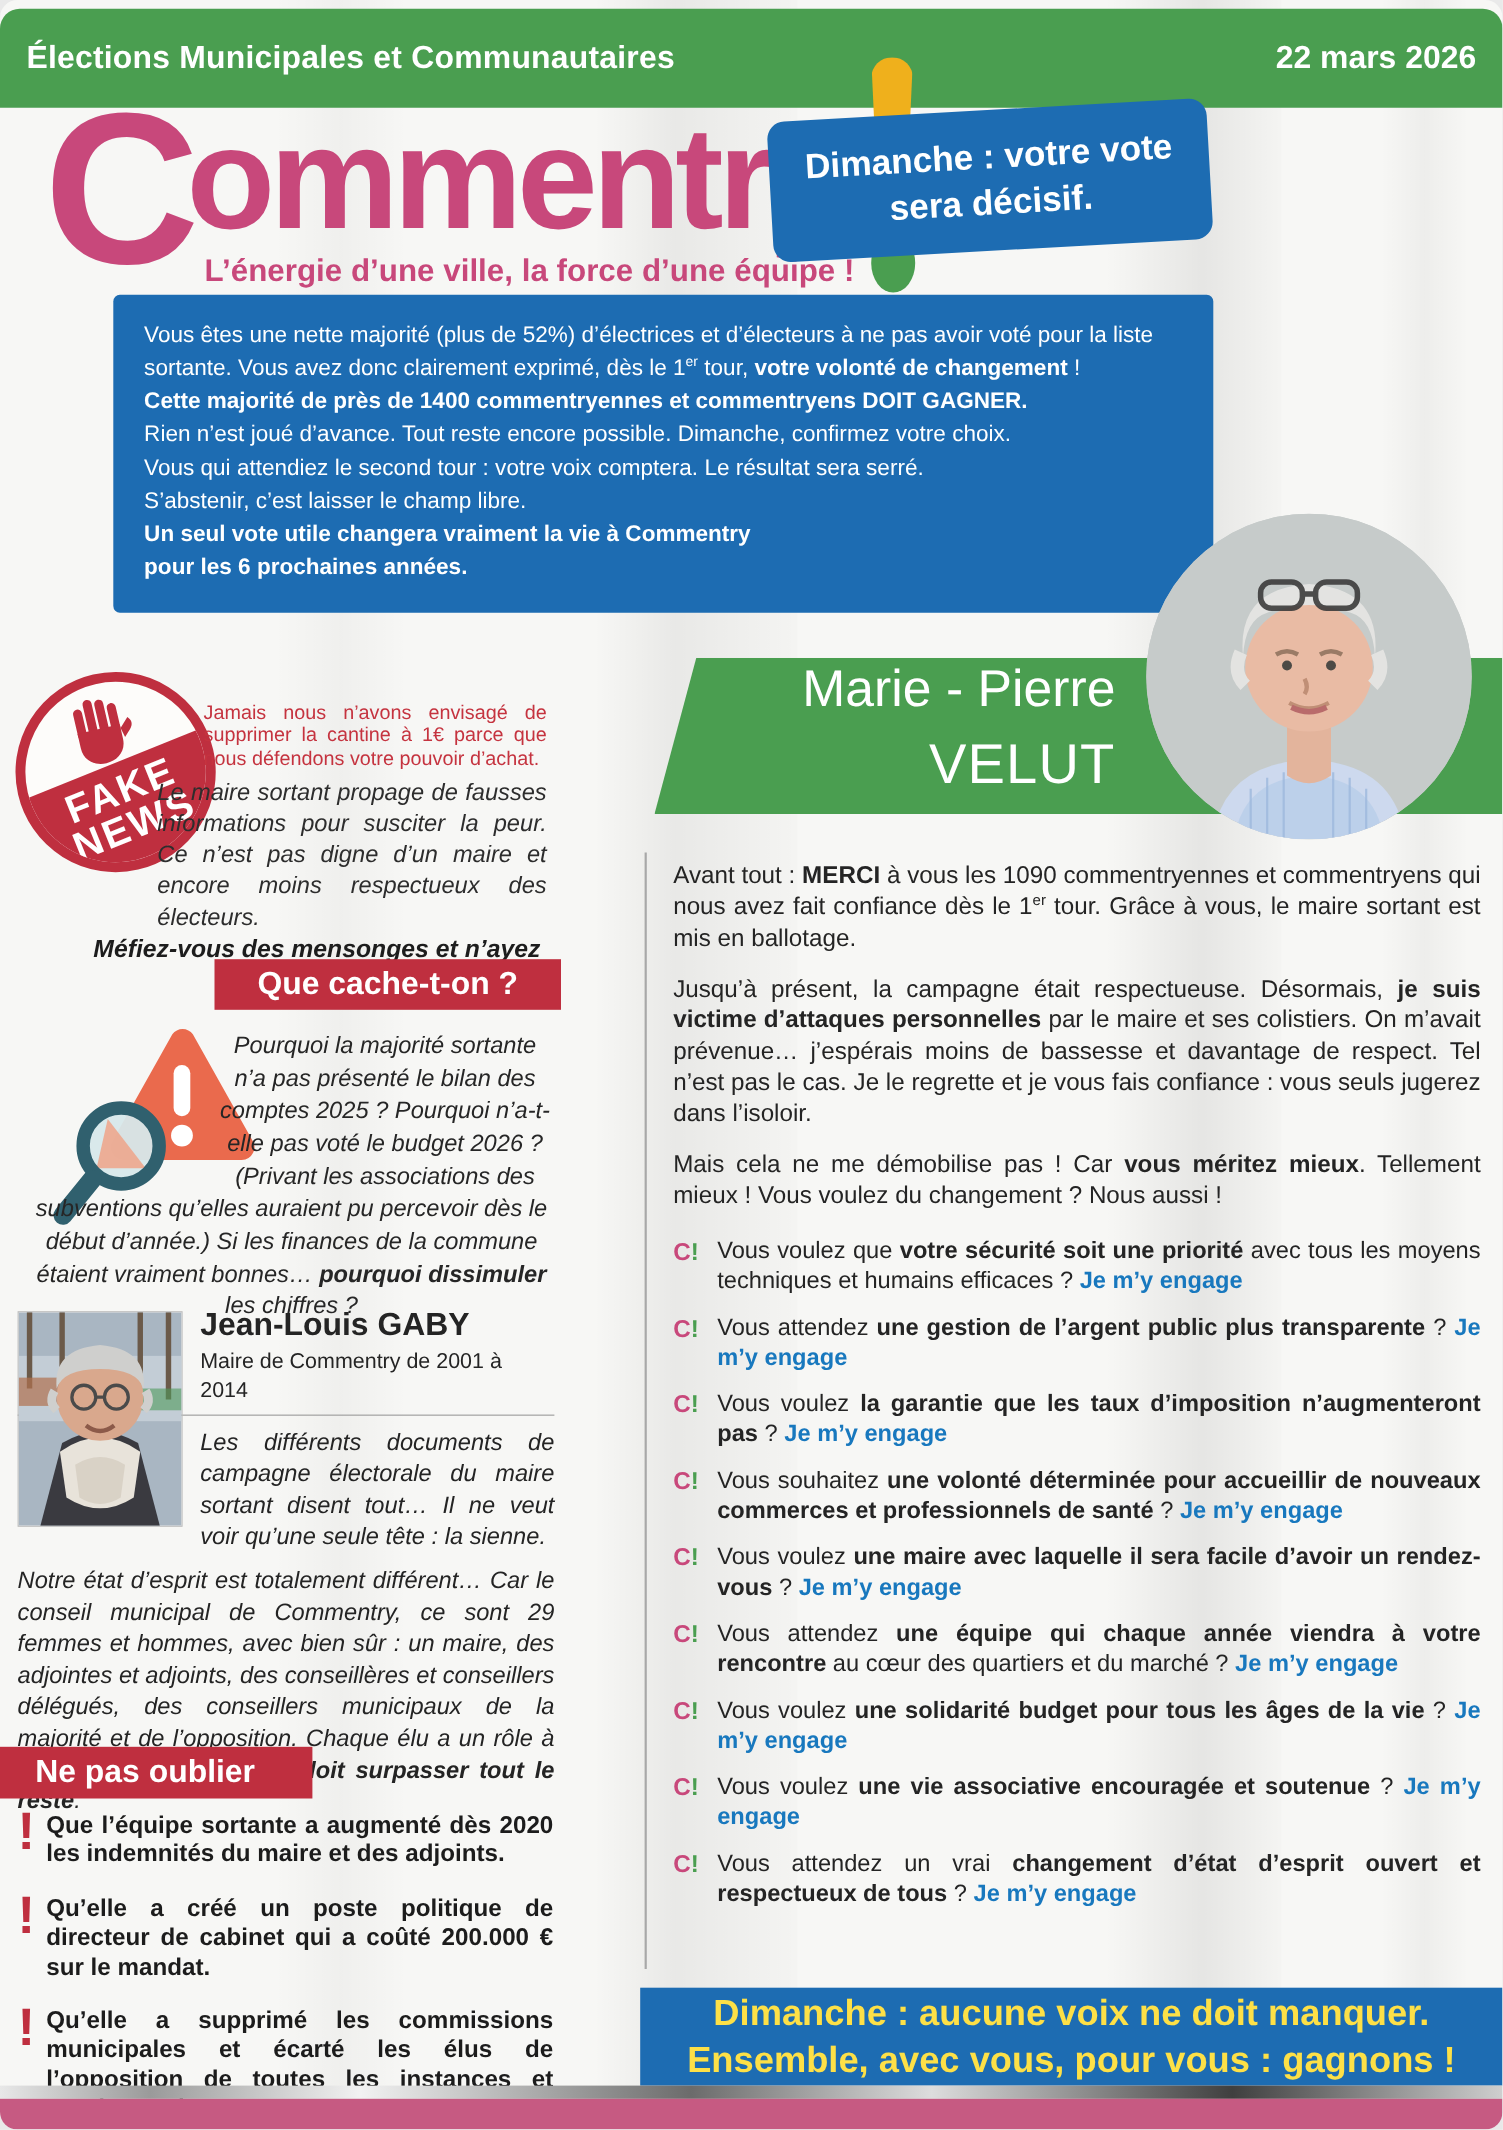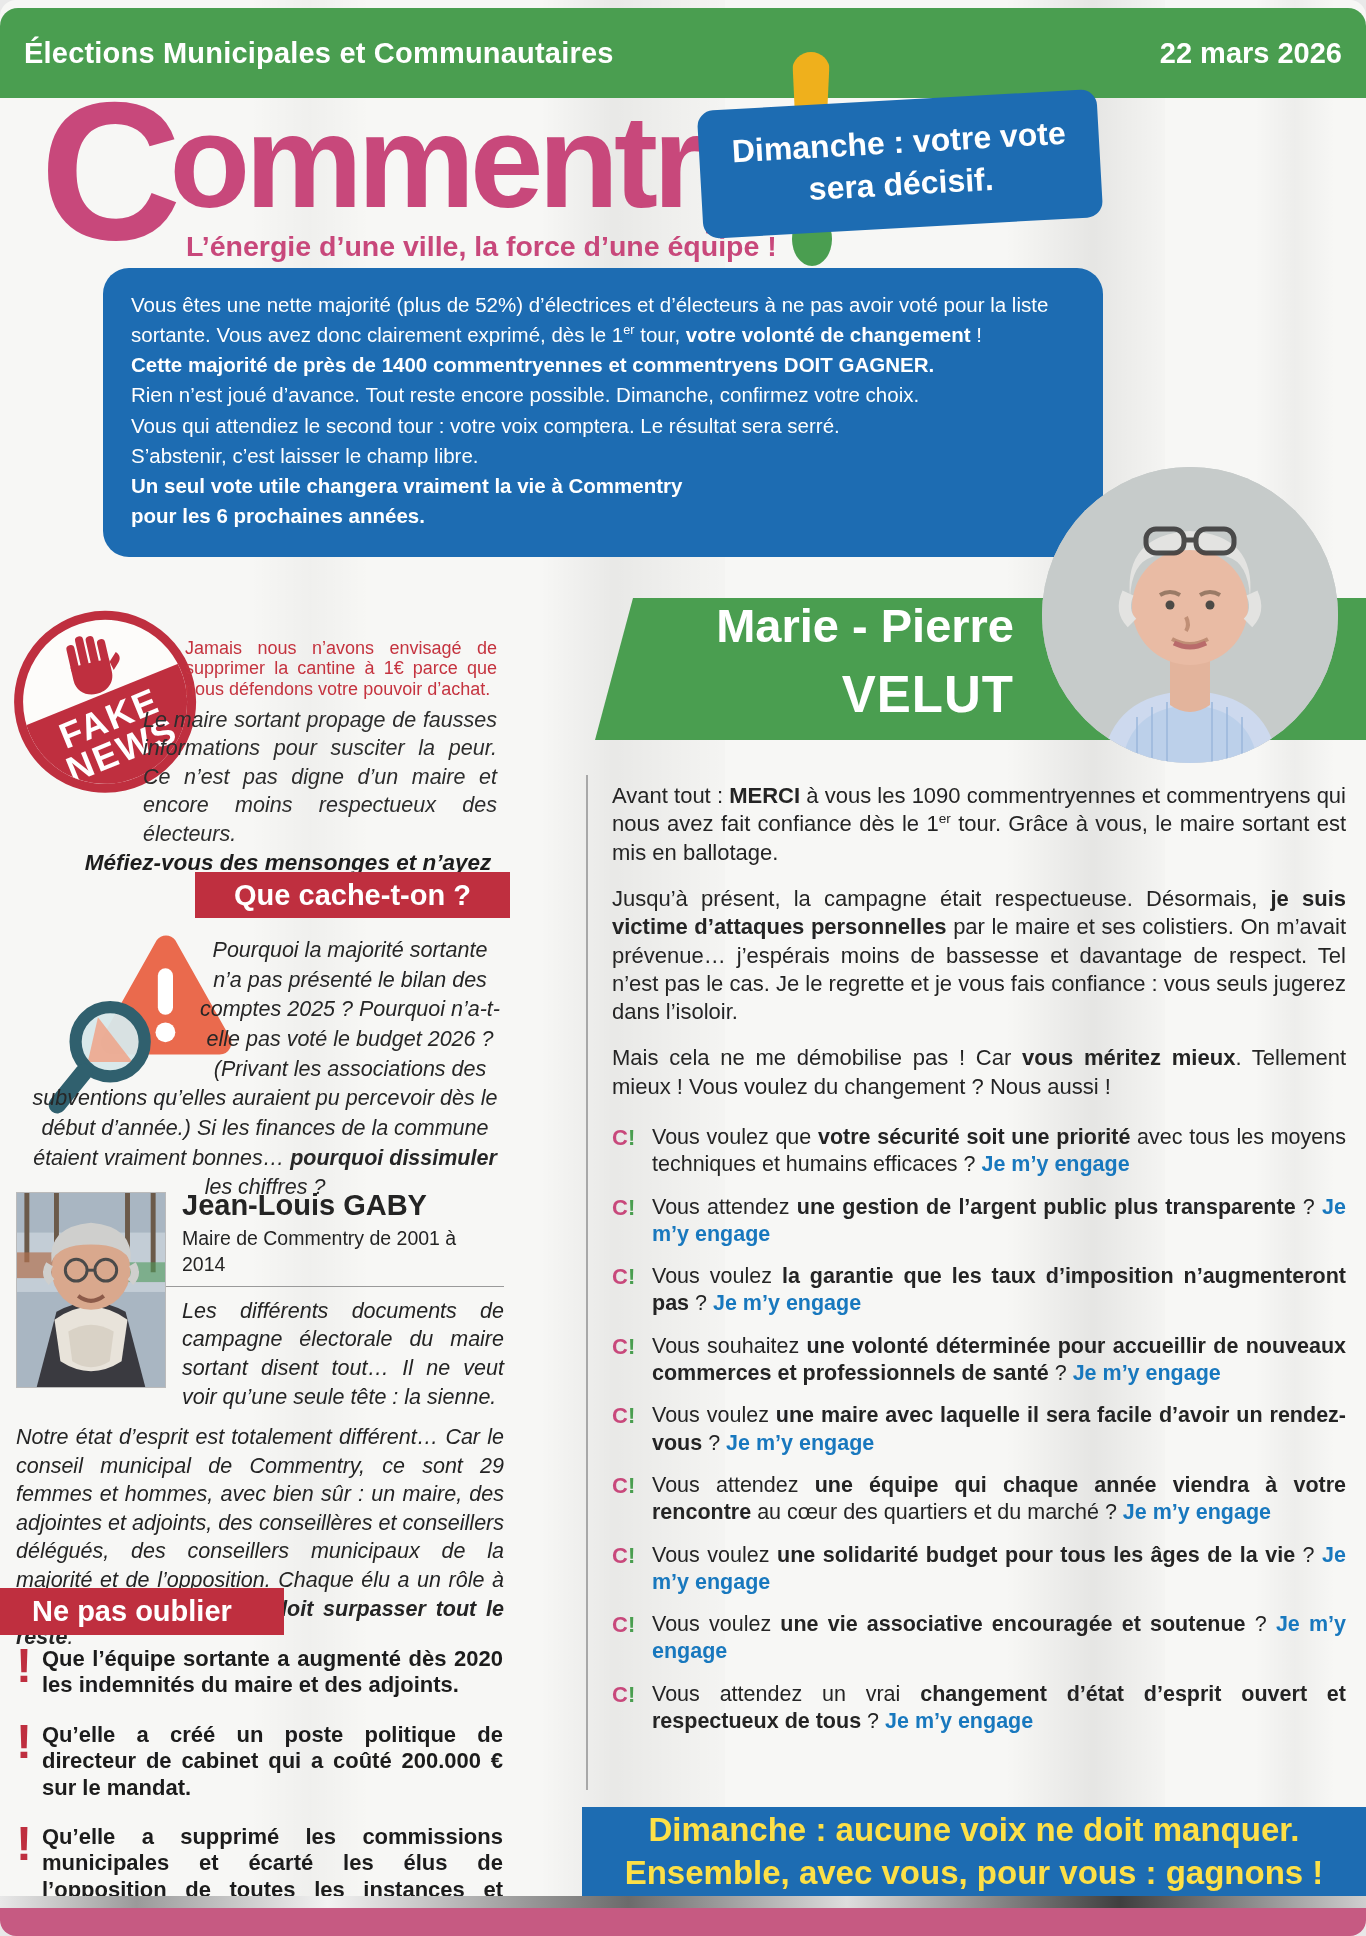--- a/index.html
+++ b/index.html
@@ -36,21 +36,21 @@
   .bang .dot{position:absolute;left:4px;top:160px;width:40px;height:54px;background:var(--green);border-radius:50%;}
   .tagline{position:absolute;left:186px;top:230px;font-size:28.5px;font-weight:bold;color:var(--pink);}
 
   
   .badge{position:absolute;left:700px;top:100px;width:400px;height:128px;background:var(--blue);
          border-radius:16px;transform:rotate(-3.2deg);display:flex;flex-direction:column;
          align-items:center;justify-content:center;color:#fff;font-weight:bold;font-size:32px;line-height:1.3;}
 
   
   .intro{position:absolute;left:103px;top:268px;width:1000px;height:289px;background:var(--blue);
-         border-radius:26px;color:#fff;padding:22px 28px;box-sizing:border-box;
+         border-radius:6px;color:#fff;padding:22px 28px;box-sizing:border-box;
          font-size:20.5px;line-height:1.47;}
   .intro .ln{white-space:normal;}
 
   
   .stamp{position:absolute;left:14px;top:612px;width:172px;height:180px;transform:rotate(-13deg);}
   .stamp .circ{width:164px;height:164px;border-radius:50%;border:9px solid var(--red);
                background:#fdfcfa;overflow:hidden;position:relative;}
   .stamp .hand{position:absolute;left:46px;top:10px;width:66px;height:70px;}
   .stamp .bandred{position:absolute;left:-24px;top:74px;width:220px;height:96px;background:var(--red);
                   transform:rotate(-9deg);color:#fff;font-weight:bold;text-align:center;
@@ -84,21 +84,21 @@
 
   .bullets{position:absolute;left:16px;top:1646px;width:487px;}
   .bullets .it{display:flex;margin-bottom:23px;}
   .bullets .bg{flex:0 0 26px;color:var(--red);font-weight:bold;font-size:48px;line-height:.85;}
   .bullets .tx{font-size:22px;font-weight:bold;text-align:justify;line-height:1.2;color:#1c1c1c;}
 
   
   .divider{position:absolute;left:586px;top:775px;width:2px;height:1015px;background:#a8a8a8;}
   .vbanner{position:absolute;left:575px;top:598px;width:791px;height:142px;background:var(--green);
            clip-path:polygon(58px 0,100% 0,100% 100%,20px 100%);}
-  .vbanner .wrap{position:absolute;right:352px;top:4px;text-align:right;color:#fff;font-weight:bold;line-height:1;}
+  .vbanner .wrap{position:absolute;right:352px;top:4px;text-align:right;color:#fff;font-weight:normal;line-height:1;}
   .vbanner .fn{font-size:47px;}
   .vbanner .ln2{font-size:51px;letter-spacing:1px;margin-top:20px;}
   .cphoto{position:absolute;left:1042px;top:467px;width:296px;height:296px;border-radius:50%;overflow:hidden;
           background:#c6cbca;}
   .cphoto svg{display:block;}
 
   .rcol{position:absolute;left:612px;top:782px;width:734px;font-size:22px;line-height:1.285;}
   .rcol p{margin:0 0 18px 0;text-align:justify;}
   .elist{position:absolute;left:612px;top:1124px;width:734px;}
   .elist .li{position:relative;padding-left:40px;margin-bottom:15px;font-size:21.5px;line-height:1.27;text-align:justify;}

